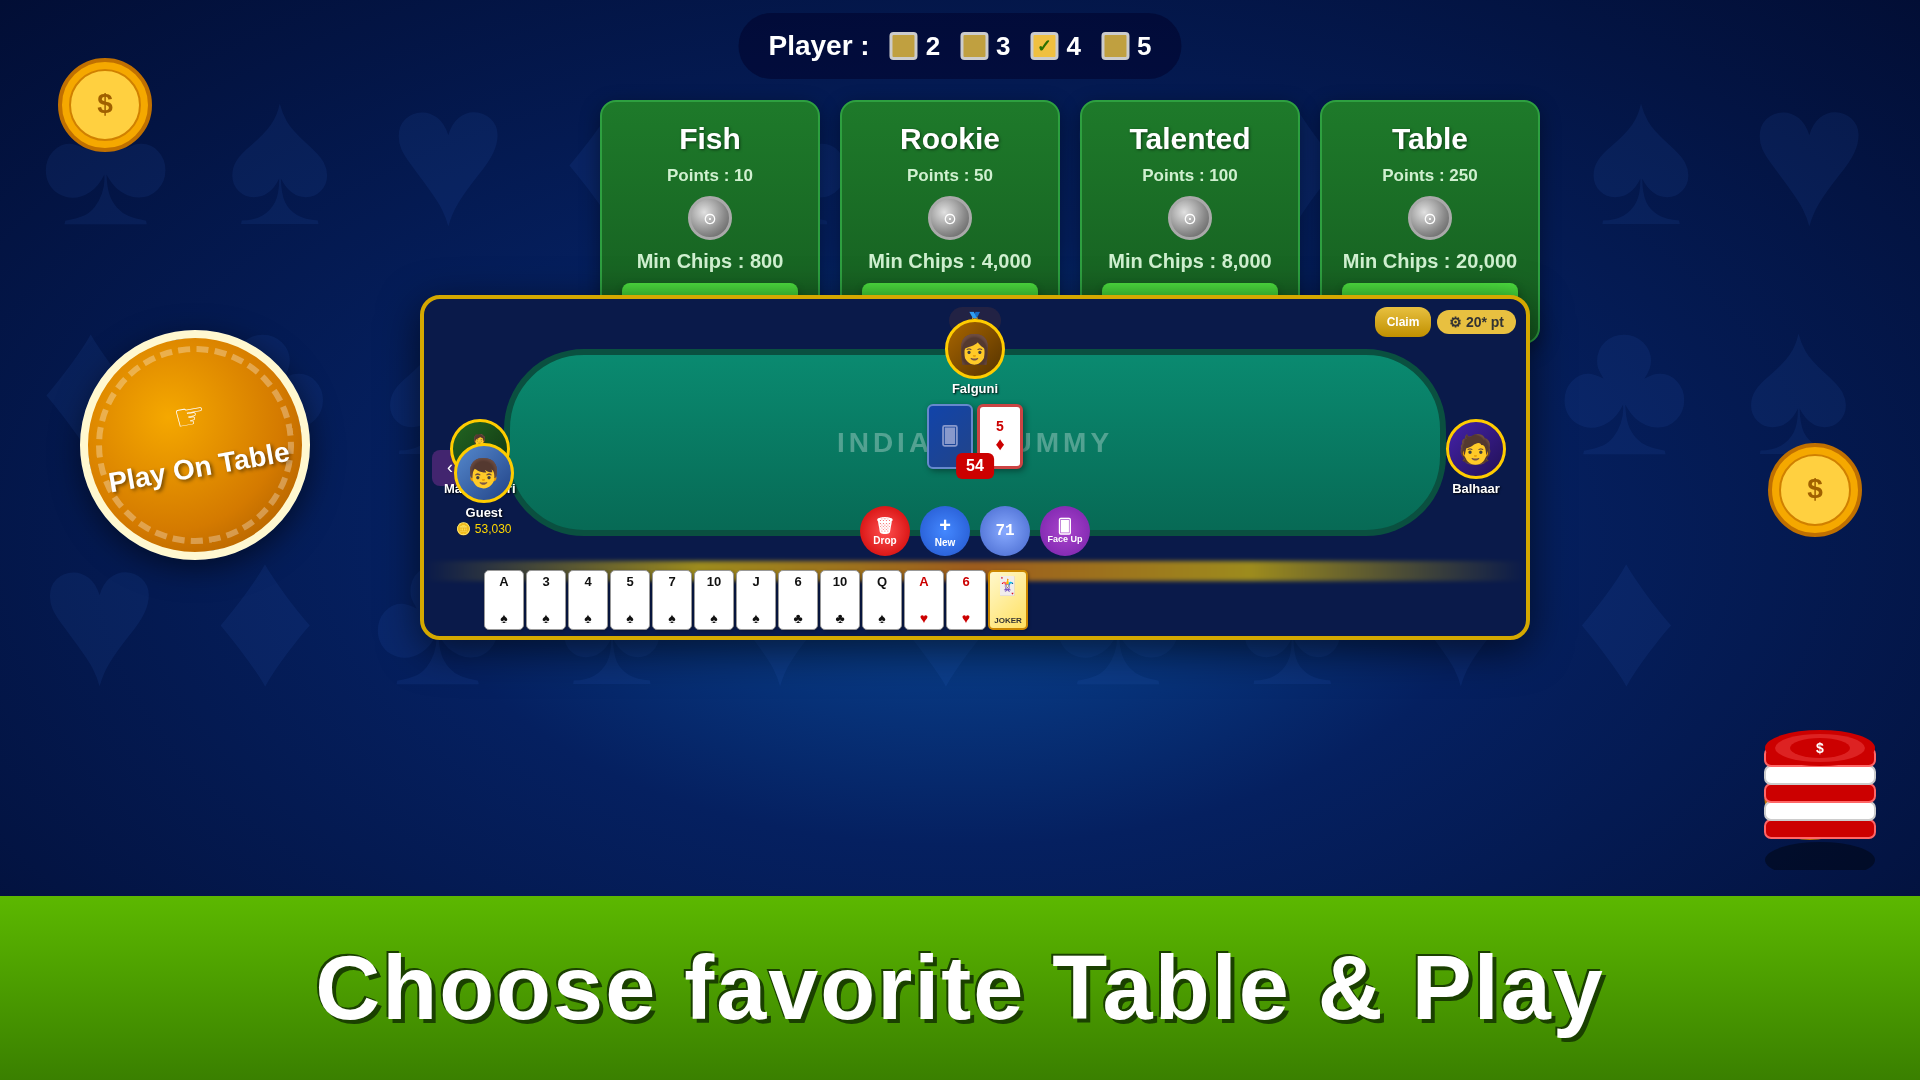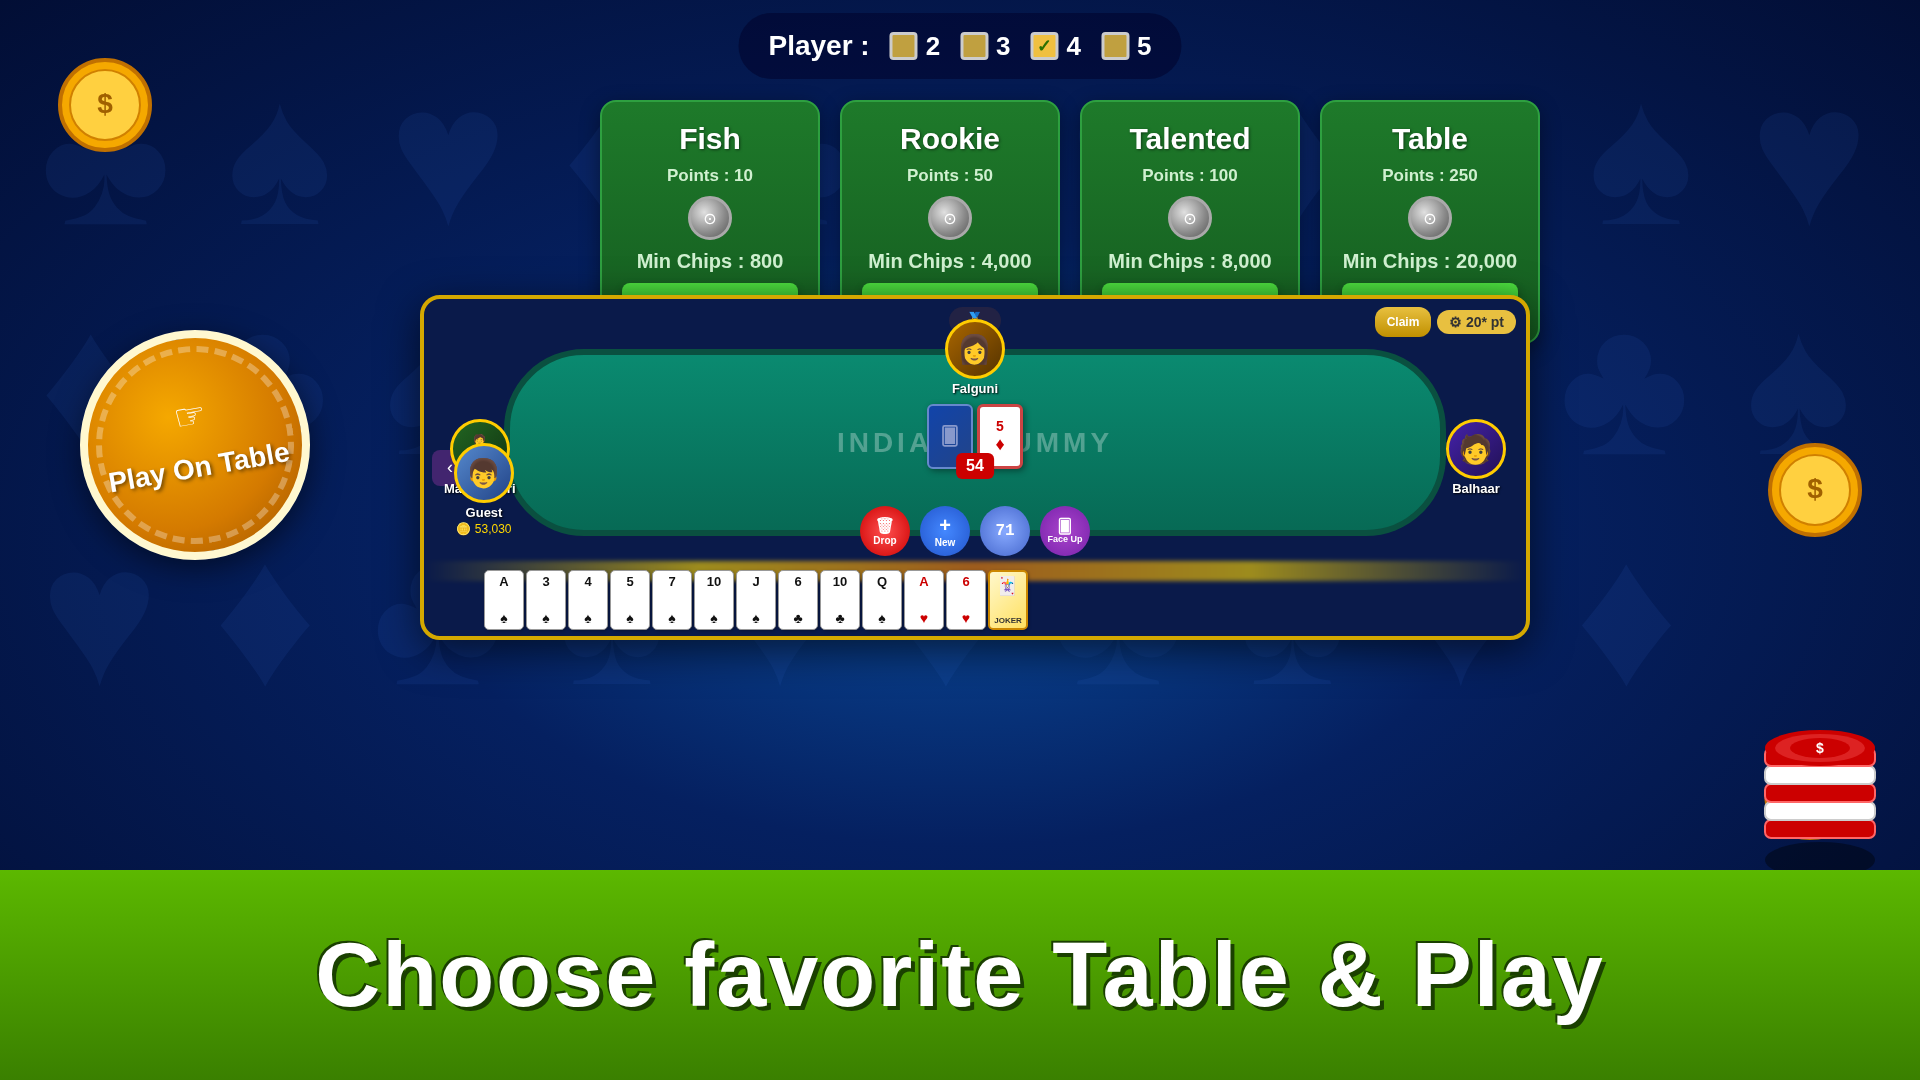--- a/index.html
+++ b/index.html
@@ -26,21 +26,21 @@
       padding: 40px;
       overflow: hidden;
     }
 
     
     .bottom-banner {
       position: absolute;
       bottom: 0;
       left: 0;
       right: 0;
-      height: 210px;
+      height: 184px;
       background: linear-gradient(to bottom, #5cb800 0%, #3a8000 100%);
       display: flex;
       align-items: center;
       justify-content: center;
     }
     .bottom-banner-text {
       font-size: 90px;
       font-weight: 900;
       color: white;
       text-shadow: 4px 4px 0 #1a4000, -2px -2px 0 #1a4000;

